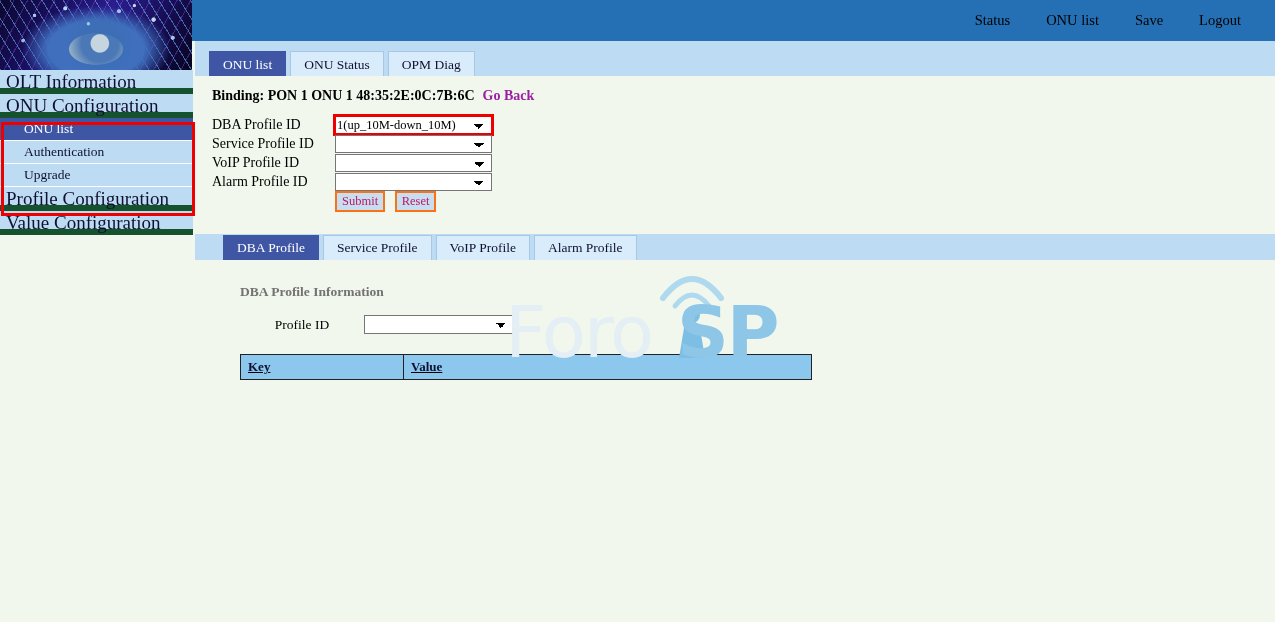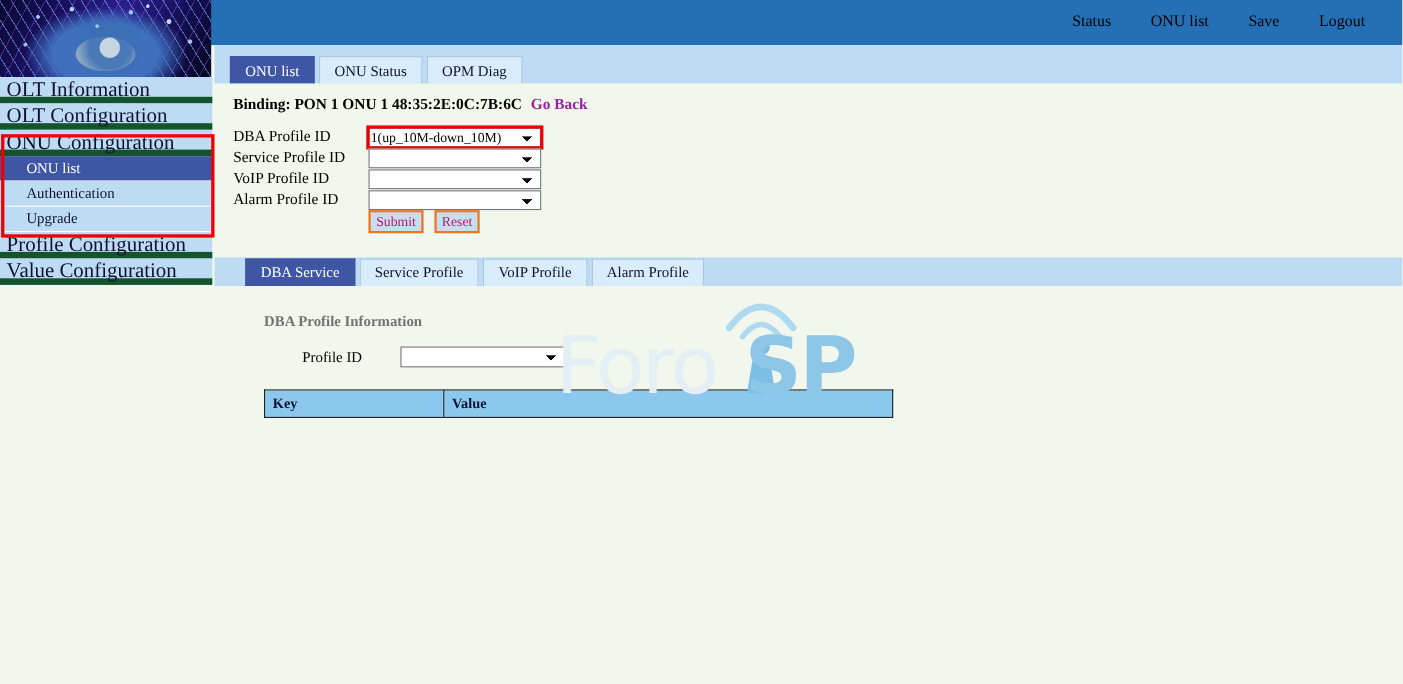--- a/index.html
+++ b/index.html
@@ -183,20 +183,21 @@
     background-position: calc(100% - 14px) 7px, calc(100% - 9px) 7px;
     background-size: 5px 5px, 5px 5px;
     background-repeat: no-repeat;
   }
 
   .kvtable {
     margin: 18px 0 0 45px;
     border-collapse: collapse;
     width: 572px;
     border: 1px solid #222222;
+    text-decoration: underline;
   }
   .kvtable th {
     background: #8cc7ee;
     color: #101030;
     font-size: 13px;
     font-weight: bold;
     font-family: "Liberation Serif", serif;
     text-align: left;
     padding: 4px 0 4px 7px;
     border: 1px solid #222222;
@@ -241,21 +242,20 @@
       <a href="#">Status</a>
       <a href="#">ONU list</a>
       <a href="#">Save</a>
       <a href="#">Logout</a>
     </nav>
   </div>
   <div class="logo-img"></div>
 
   <div class="sidebar">
     <div class="menu-top">OLT Information</div>
-    <div class="menu-top">OLT Configuration</div>
     <div class="menu-top">ONU Configuration</div>
     <div class="menu-sub active">ONU list</div>
     <div class="menu-sub">Authentication</div>
     <div class="menu-sub">Upgrade</div>
     <div class="menu-top">Profile Configuration</div>
     <div class="menu-top">Value Configuration</div>
     <div class="group-outline"></div>
   </div>
 
   <div class="main">
@@ -322,21 +322,21 @@
               <span class="btn">Reset</span>
             </td>
           </tr>
         </tbody>
           </table>
       </div>
 
       <div class="spacer"></div>
 
       <div class="tabstrip second">
-        <span class="tab active">DBA Service</span>
+        <span class="tab active">DBA Profile</span>
         <span class="tab">Service Profile</span>
         <span class="tab">VoIP Profile</span>
         <span class="tab">Alarm Profile</span>
       </div>
 
       <div class="panel">
         <div class="section-title">DBA Profile Information</div>
 
         <table class="profile-row">
           <tbody>

